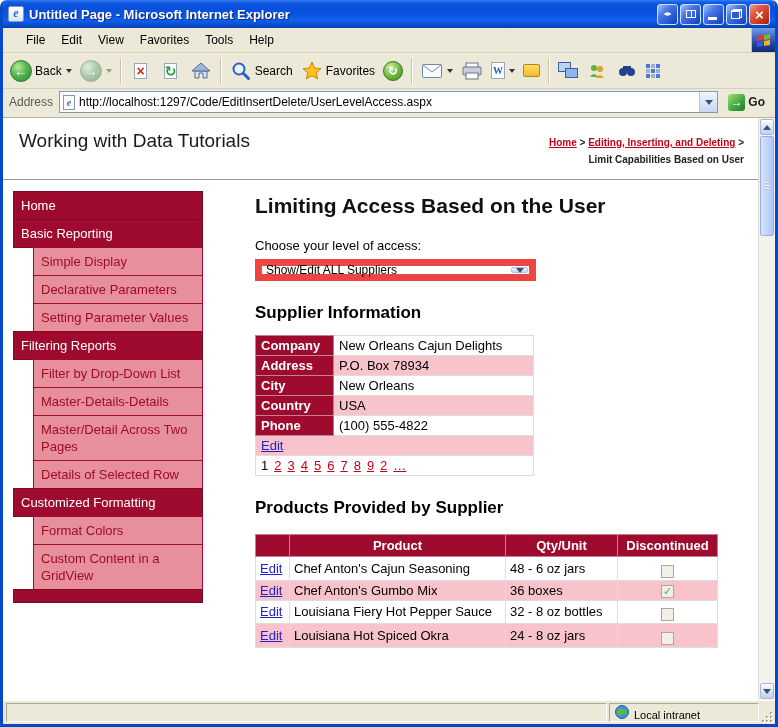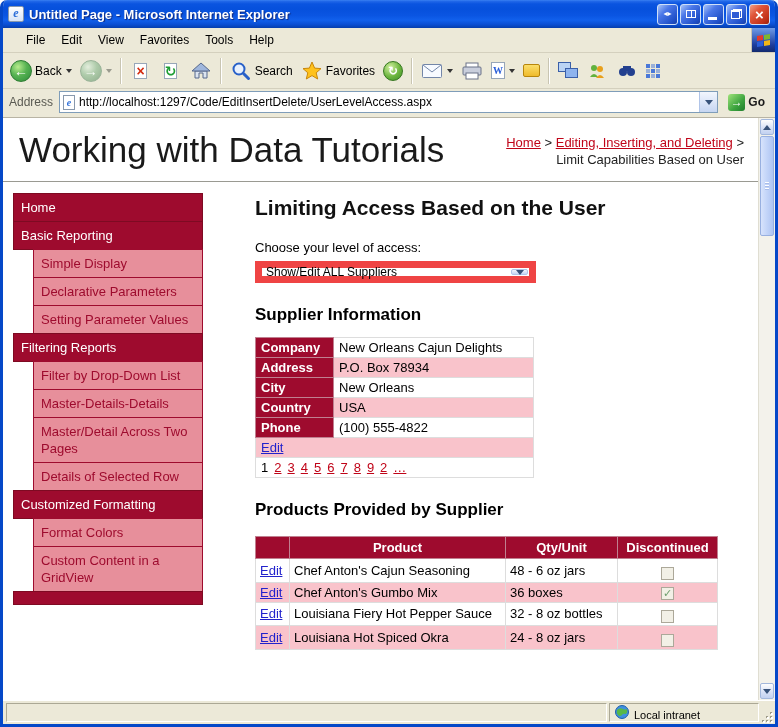--- a/index.html
+++ b/index.html
@@ -83,22 +83,22 @@
   .scrollbar{flex:0 0 17px;background:#F3F2EB;border-left:1px solid #E0DED2;display:flex;flex-direction:column}
   .sb-btn{flex:0 0 16px;margin:1px;background:linear-gradient(180deg,#FEFEFD,#D6E0F6 60%,#C2D1F0);
     border:1px solid #A3B8DC;border-radius:2px;display:flex;align-items:center;justify-content:center}
   .sb-track{flex:1;position:relative;margin:0 1px}
   .sb-thumb{position:absolute;top:0;left:0;right:0;height:100px;border-radius:2px;
     background:linear-gradient(90deg,#D7E3FC,#C2D4F8 50%,#AEC4F2);border:1px solid #98B0E0}
   .sb-thumb::after{content:"";position:absolute;left:4px;right:4px;top:45px;height:8px;
     background:repeating-linear-gradient(180deg,#FFF 0 1px,#A8BCEA 1px 2px,transparent 2px 3px)}
   
   .page-header{display:flex;justify-content:space-between;align-items:flex-start;padding:12px 14px 11px 16px;border-bottom:1px solid #9A9A92}
-  .site-title{font-size:35px;color:#1A1A1A}
-  .breadcrumb{text-align:right;font-size:13px;font-weight:normal;line-height:17px;padding-top:4px;color:#222;white-space:nowrap}
+  .site-title{font-size:19px;color:#1A1A1A}
+  .breadcrumb{text-align:right;font-size:10px;font-weight:bold;line-height:17px;padding-top:4px;color:#222;white-space:nowrap}
   .breadcrumb a{color:var(--link-red);text-decoration:underline;cursor:pointer}
   .page-body{display:flex;align-items:flex-start;padding:12px 0 0 10px}
   .sidebar{flex:0 0 190px}
   .nav-section{background:var(--dark-red);color:#fff;border:1px solid var(--dark-red-border);
     padding:5px 7px;font-size:13px;line-height:17px;margin-top:-1px;cursor:pointer}
   .nav-sub{background:var(--sub-pink);color:var(--dark-red);border:1px solid var(--dark-red);
     padding:5px 7px;font-size:13px;line-height:17px;margin-left:20px;margin-top:-1px;cursor:pointer}
   .nav-partial{height:14px;background:var(--dark-red);border:1px solid var(--dark-red-border);margin-top:-1px}
   .main{flex:1;padding-left:52px;padding-right:14px;font-size:13px}
   .main h1{font-size:21px;font-weight:bold;color:#111;margin:2px 0 20px}

